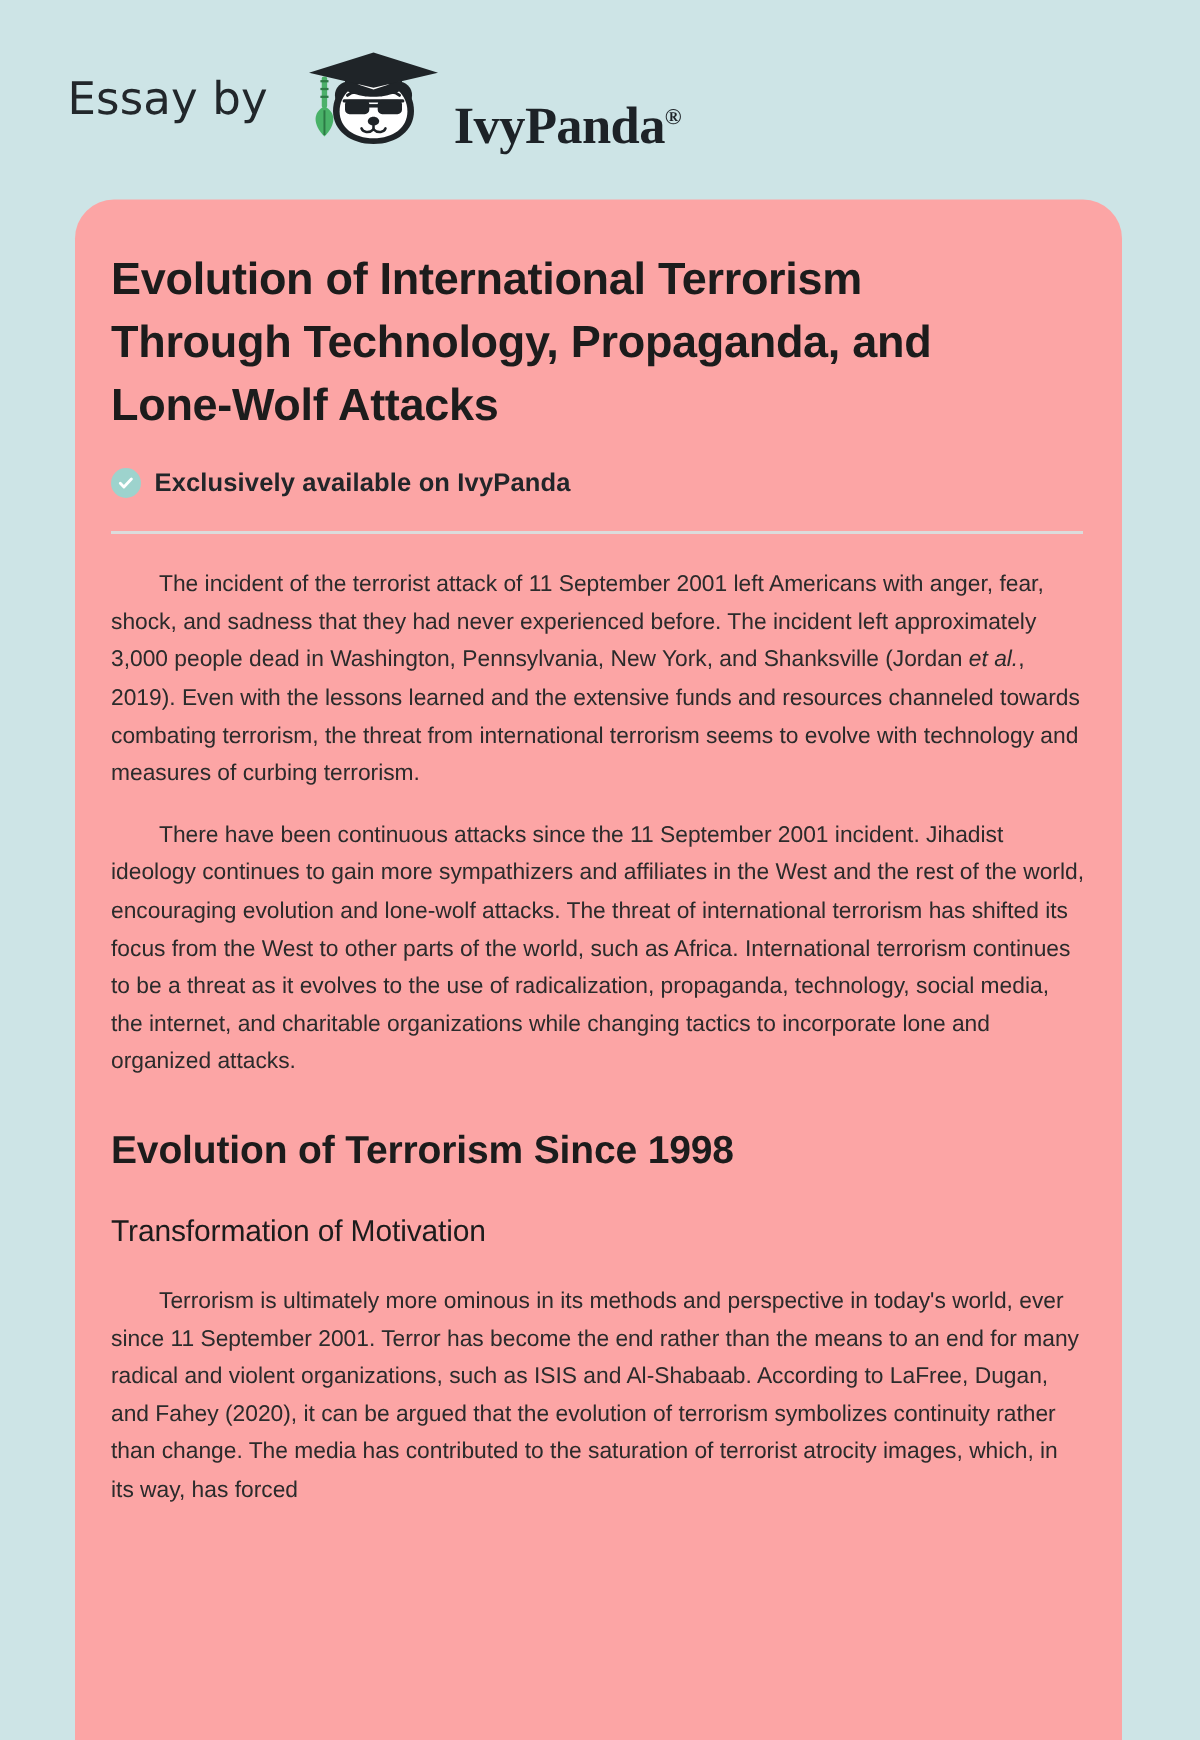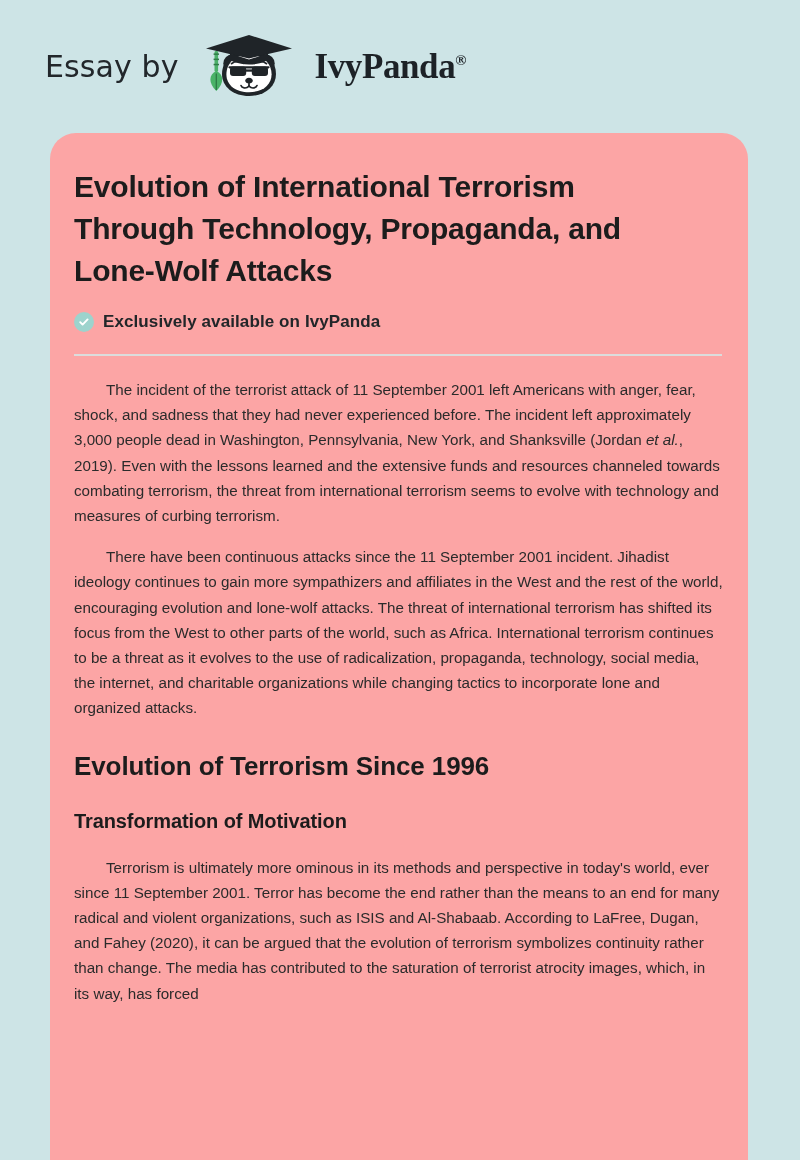--- a/index.html
+++ b/index.html
@@ -33,22 +33,22 @@
     font-size: 30px;
     font-weight: 400;
     color: #22272b;
     letter-spacing: 0.1px;
     line-height: 1;
     margin-right: 16px;
     white-space: nowrap;
   }
   .brand-logo-wrap {
     display: flex;
-    align-items: center;
-    gap: 18px;
+    align-items: flex-end;
+    gap: 6px;
   }
   .panda-mark {
     width: 104px;
     height: 68px;
     display: block;
     flex: none;
   }
   .brand-wordmark {
     font-family: "Liberation Serif", serif;
     font-weight: bold;
@@ -136,21 +136,21 @@
     font-size: 26px;
     font-weight: bold;
     color: #1c1c1c;
     margin: 29px 0 0 0;
     letter-spacing: -0.1px;
     line-height: 32px;
   }
   .h3 {
     font-family: "Liberation Sans", sans-serif;
     font-size: 20px;
-    font-weight: bold;
+    font-weight: normal;
     color: #1c1c1c;
     margin: 26px 0 0 0;
     letter-spacing: -0.1px;
     line-height: 26px;
   }
   p.body {
     font-family: "Liberation Sans", sans-serif;
     font-size: 15.2px;
     line-height: 25.2px;
     color: #2b2b2b;
@@ -230,19 +230,19 @@
         </svg>
       </span>
       <span class="exclusive-text">Exclusively available on IvyPanda</span>
     </div>
 
     <hr class="rule">
 
     <p class="body first-after-h"><span>The incident of the terrorist attack of 11 September 2001 left Americans with anger, fear, shock, and sadness that they had never experienced before. The incident left approximately 3,000 people dead in Washington, Pennsylvania, New York, and Shanksville (Jordan <i>et al.</i>, 2019). Even with the lessons learned and the extensive funds and resources channeled towards combating terrorism, the threat from international terrorism seems to evolve with technology and measures of curbing terrorism.</span></p>
     <p class="body"><span>There have been continuous attacks since the 11 September 2001 incident. Jihadist ideology continues to gain more sympathizers and affiliates in the West and the rest of the world, encouraging evolution and lone-wolf attacks. The threat of international terrorism has shifted its focus from the West to other parts of the world, such as Africa. International terrorism continues to be a threat as it evolves to the use of radicalization, propaganda, technology, social media, the internet, and charitable organizations while changing tactics to incorporate lone and organized attacks.</span></p>
 
-    <h2 class="h2">Evolution of Terrorism Since 1996</h2>
+    <h2 class="h2">Evolution of Terrorism Since 1998</h2>
 
     <h3 class="h3">Transformation of Motivation</h3>
     <p class="body first-after-h"><span>Terrorism is ultimately more ominous in its methods and perspective in today's world, ever since 11 September 2001. Terror has become the end rather than the means to an end for many radical and violent organizations, such as ISIS and Al-Shabaab. According to LaFree, Dugan, and Fahey (2020), it can be argued that the evolution of terrorism symbolizes continuity rather than change. The media has contributed to the saturation of terrorist atrocity images, which, in its way, has forced</span></p>
 
   </div>
 </div>
 
 </body></html>

